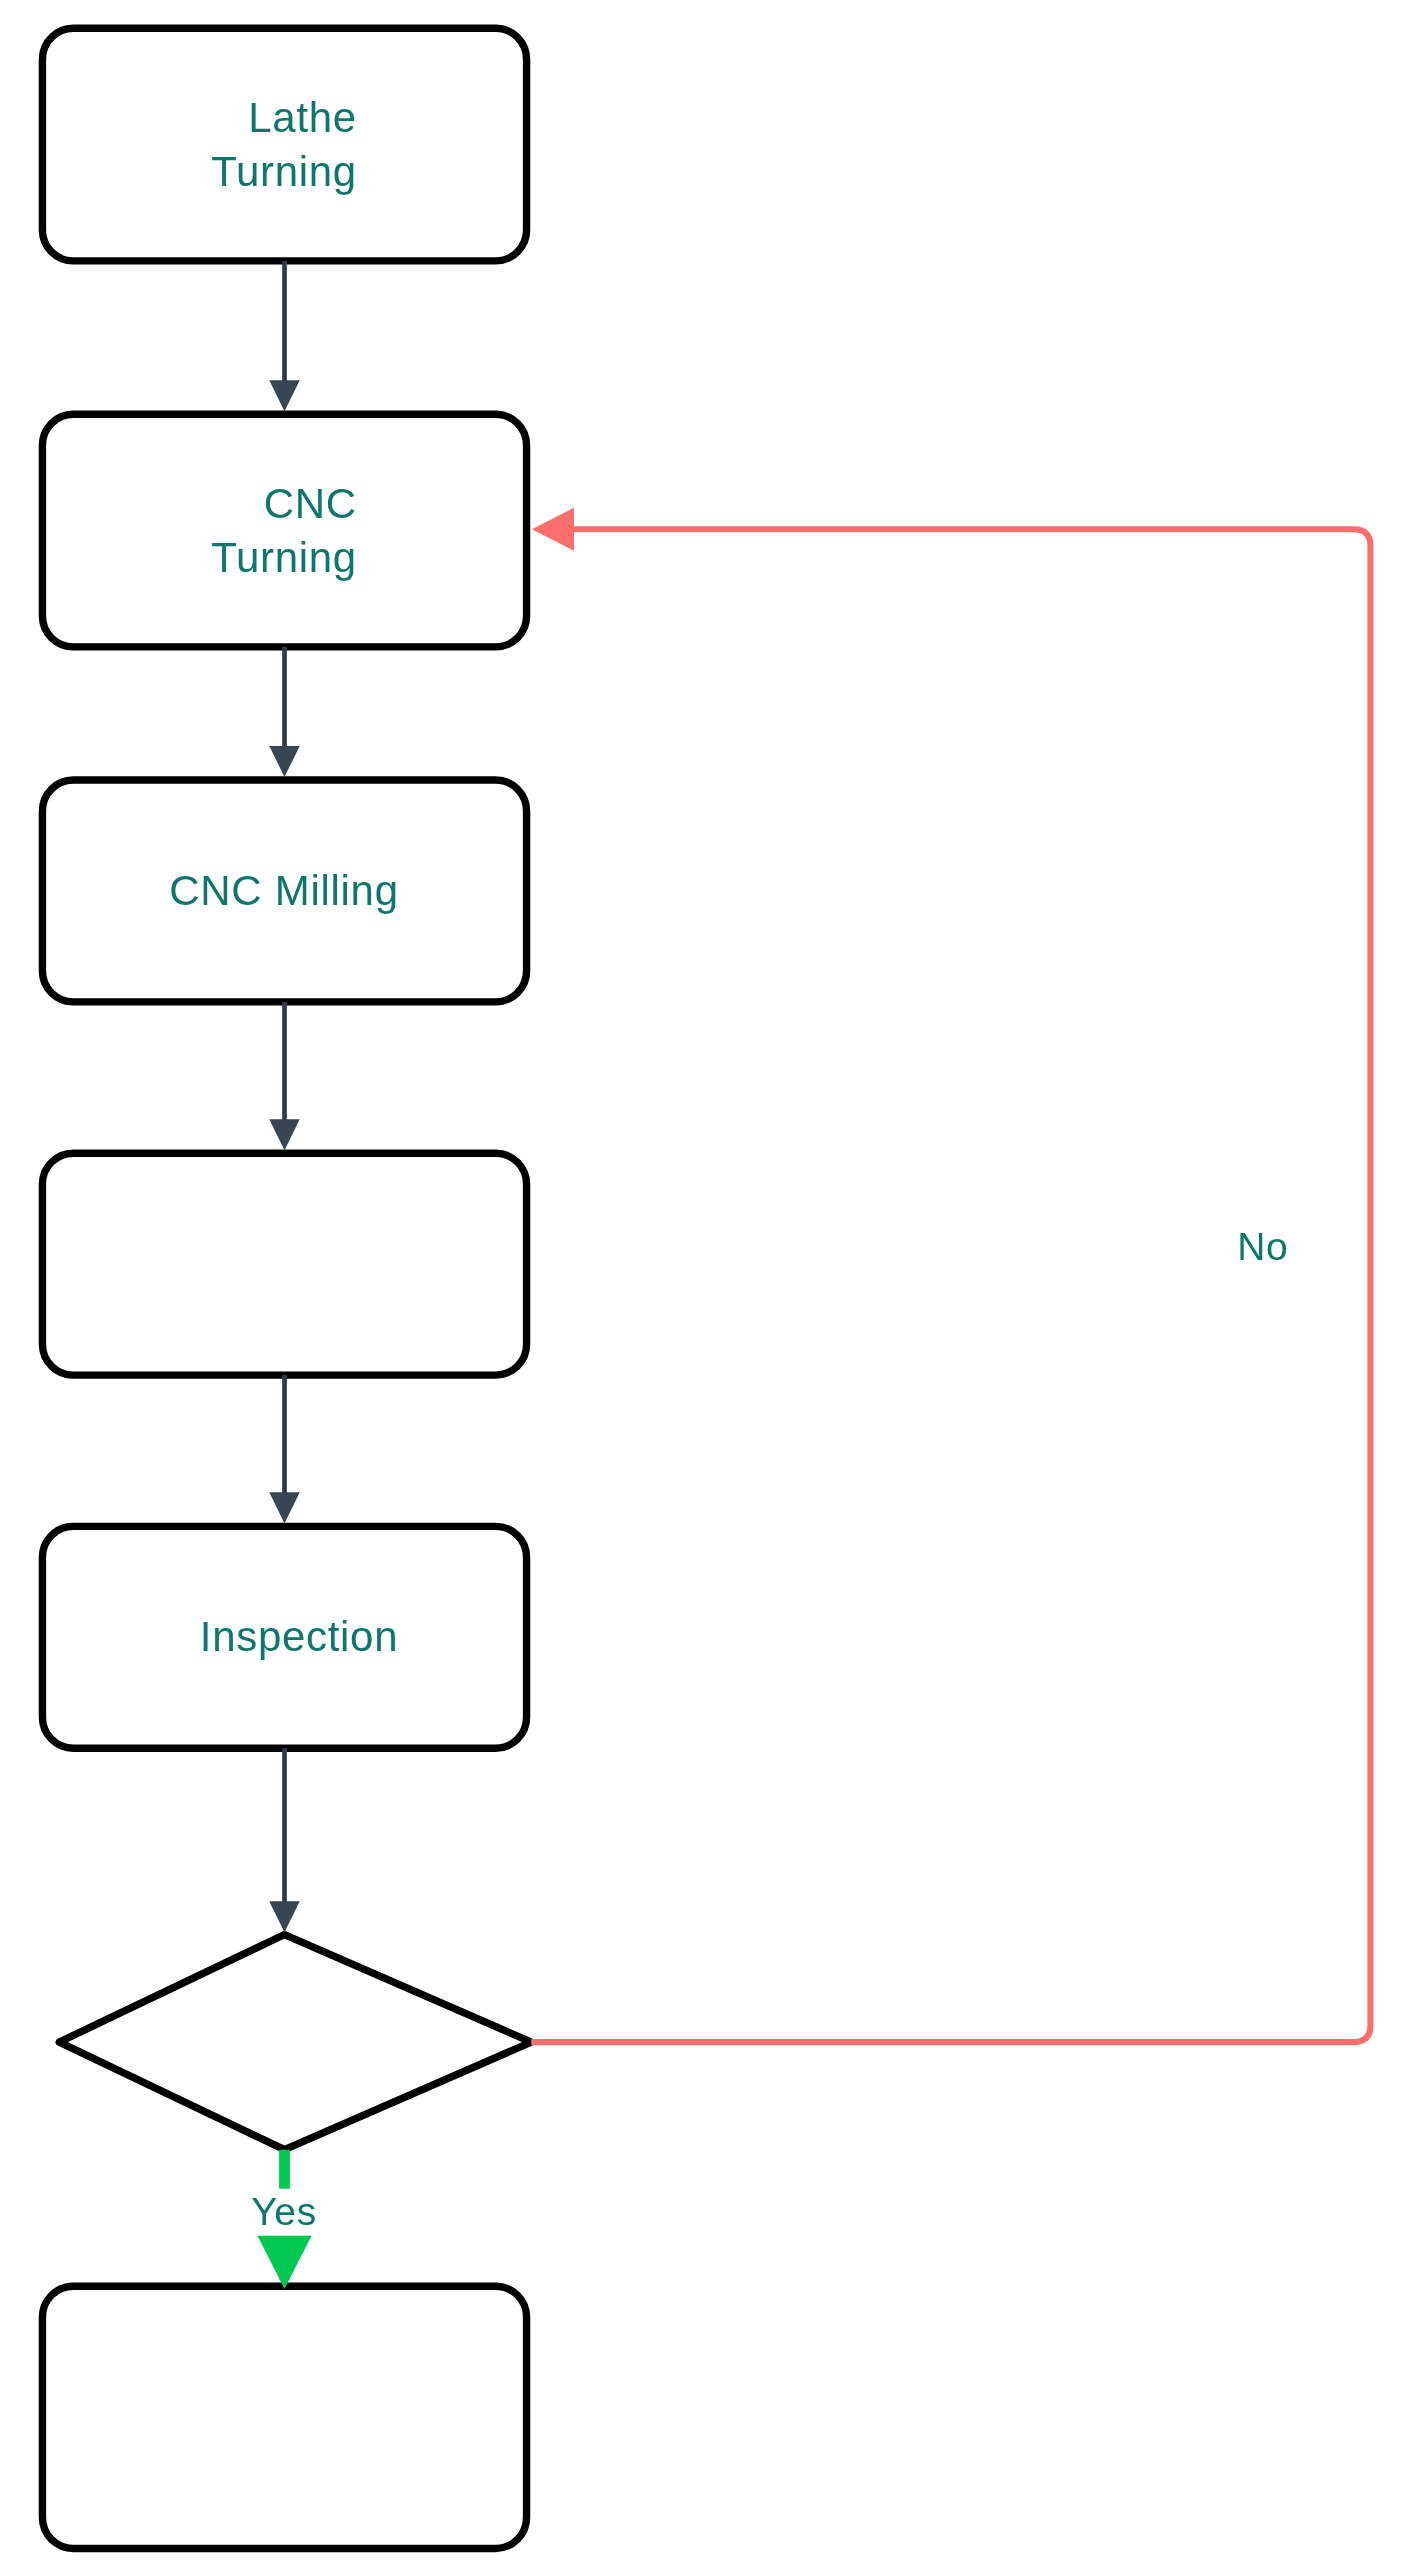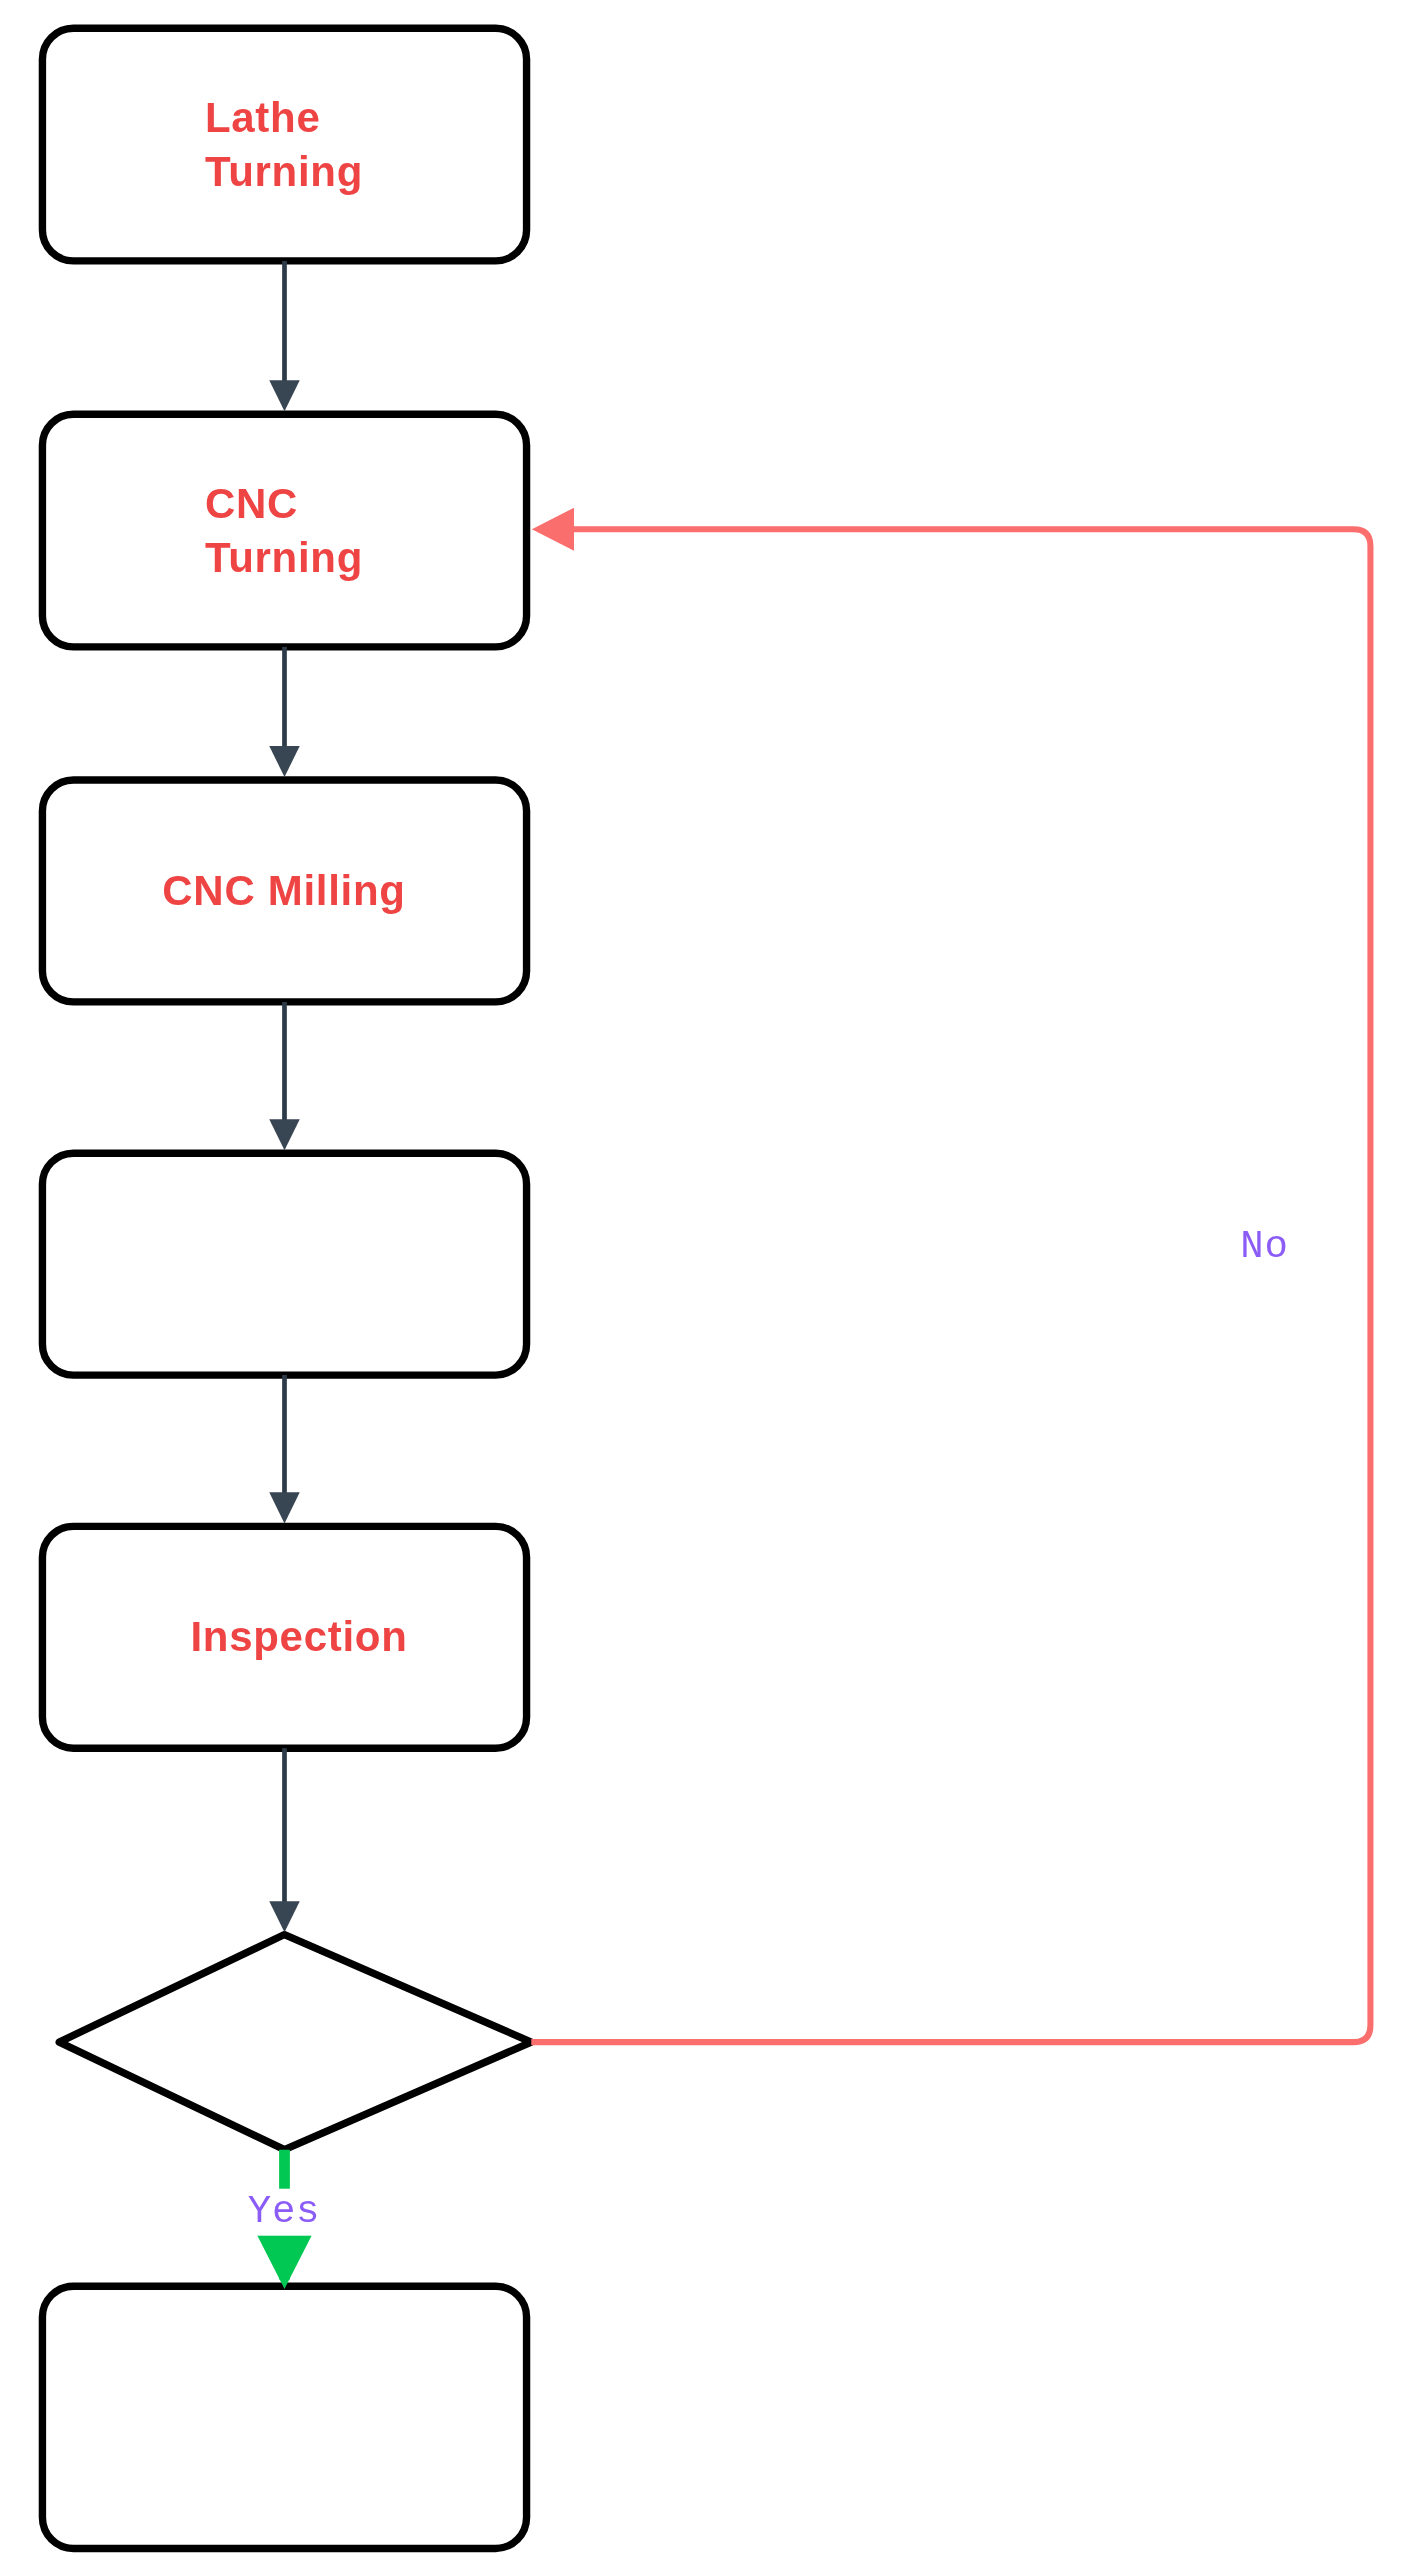--- a/index.html
+++ b/index.html
@@ -23,34 +23,34 @@
     top: 0;
     left: 0;
     width: 1429px;
     height: 2576px;
   }
   .node-label {
     position: absolute;
     display: flex;
     align-items: center;
     justify-content: center;
-    text-align: left;
-    color: #ef4444;
+    text-align: right;
+    color: #0f766e;
     font-family: "Liberation Sans", sans-serif;
     font-size: 42px;
     line-height: 1.28;
     letter-spacing: 0.7px;
-    font-weight: 700;
+    font-weight: 400;
     pointer-events: none;
     white-space: pre-line;
   }
   .edge-label {
     position: absolute;
-    color: #8b5cf6;
-    font-family: Liberation Mono, monospace;
+    color: #0f766e;
+    font-family: Liberation Sans, sans-serif;
     font-size: 39px;
     letter-spacing: 0.7px;
     font-weight: 400;
     white-space: nowrap;
     background: #ffffff;
     padding: 1.3px 6.7px;
   }
 </style>
 </head>
 <body>

